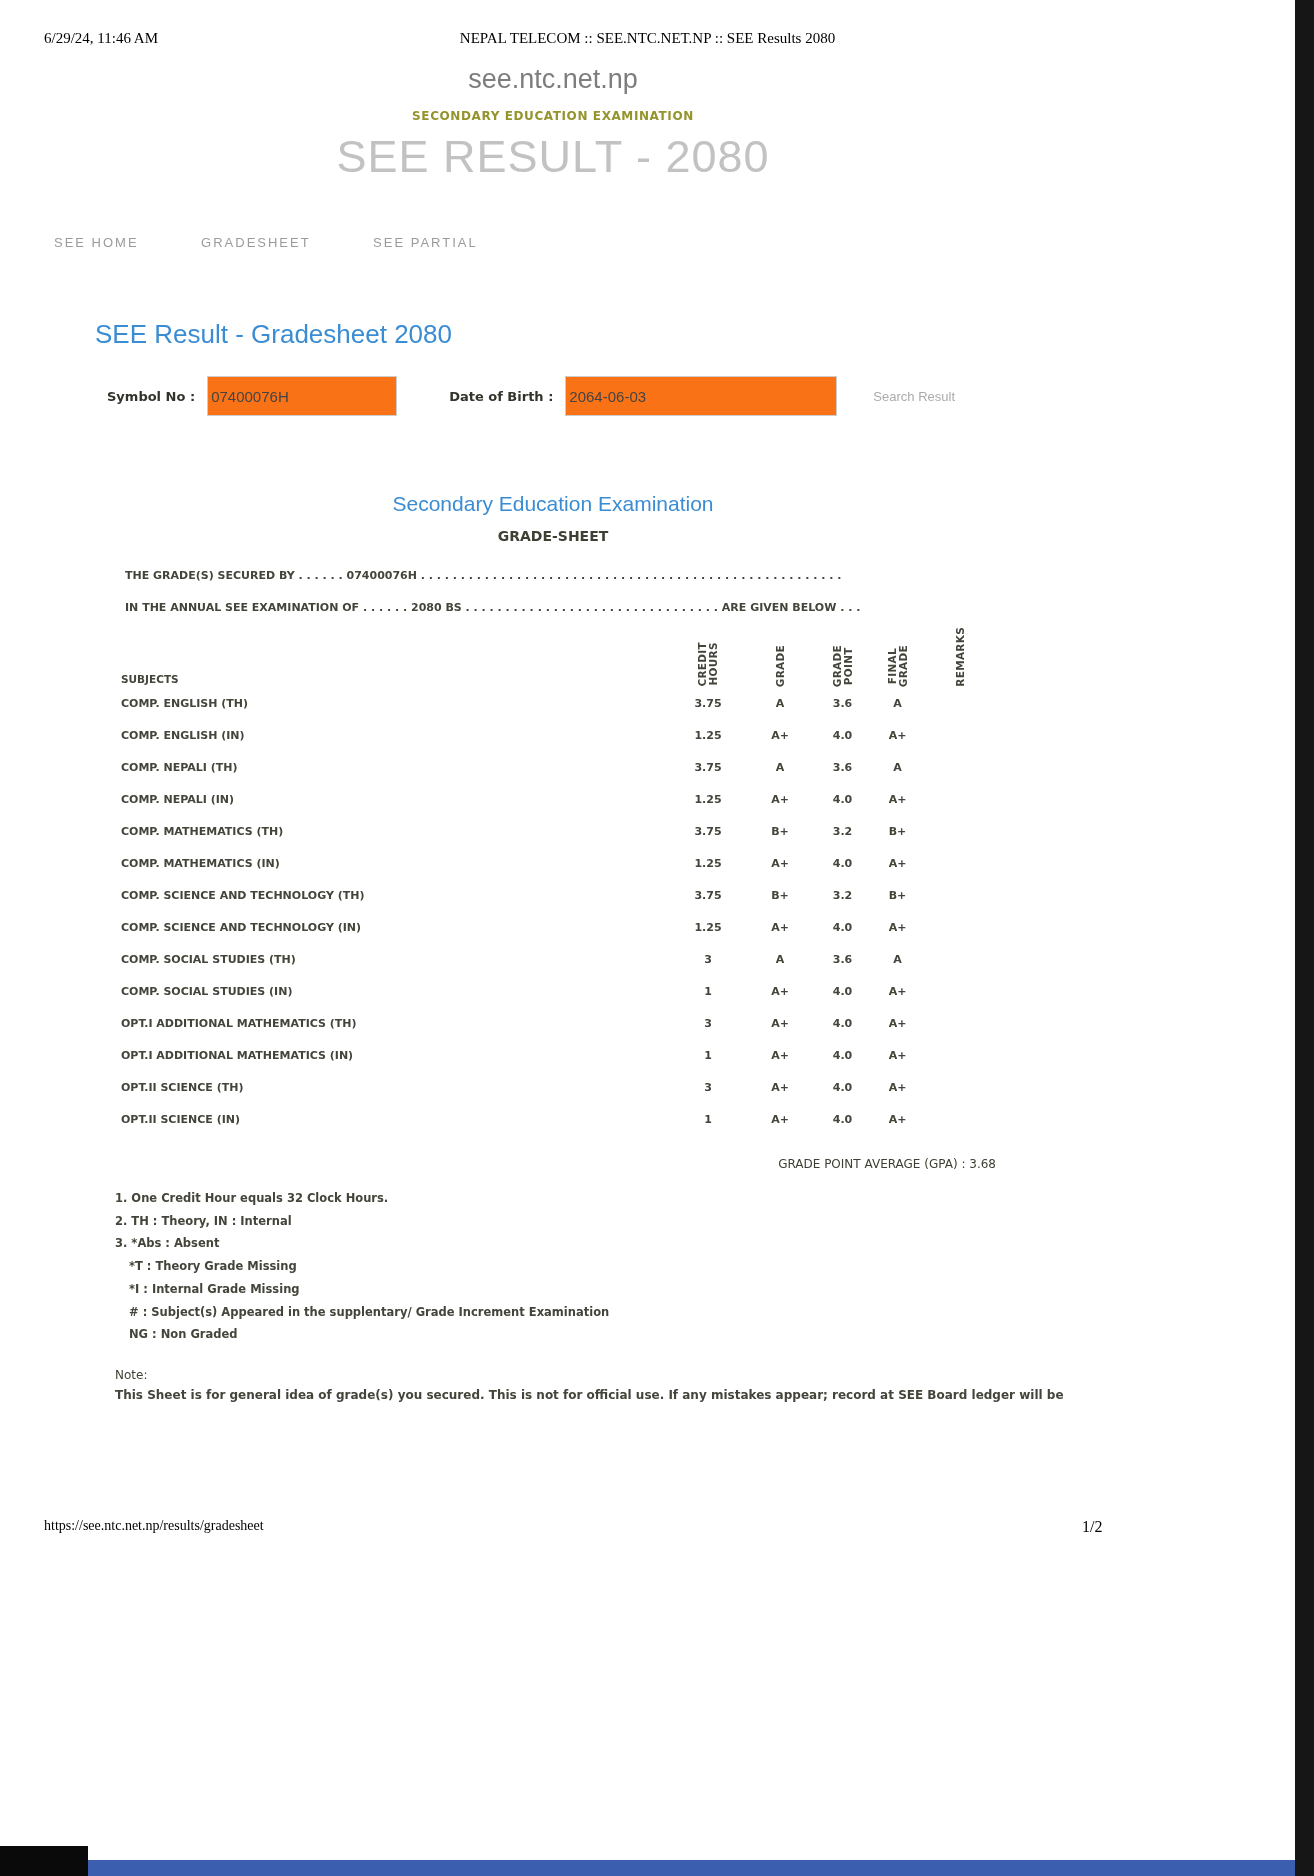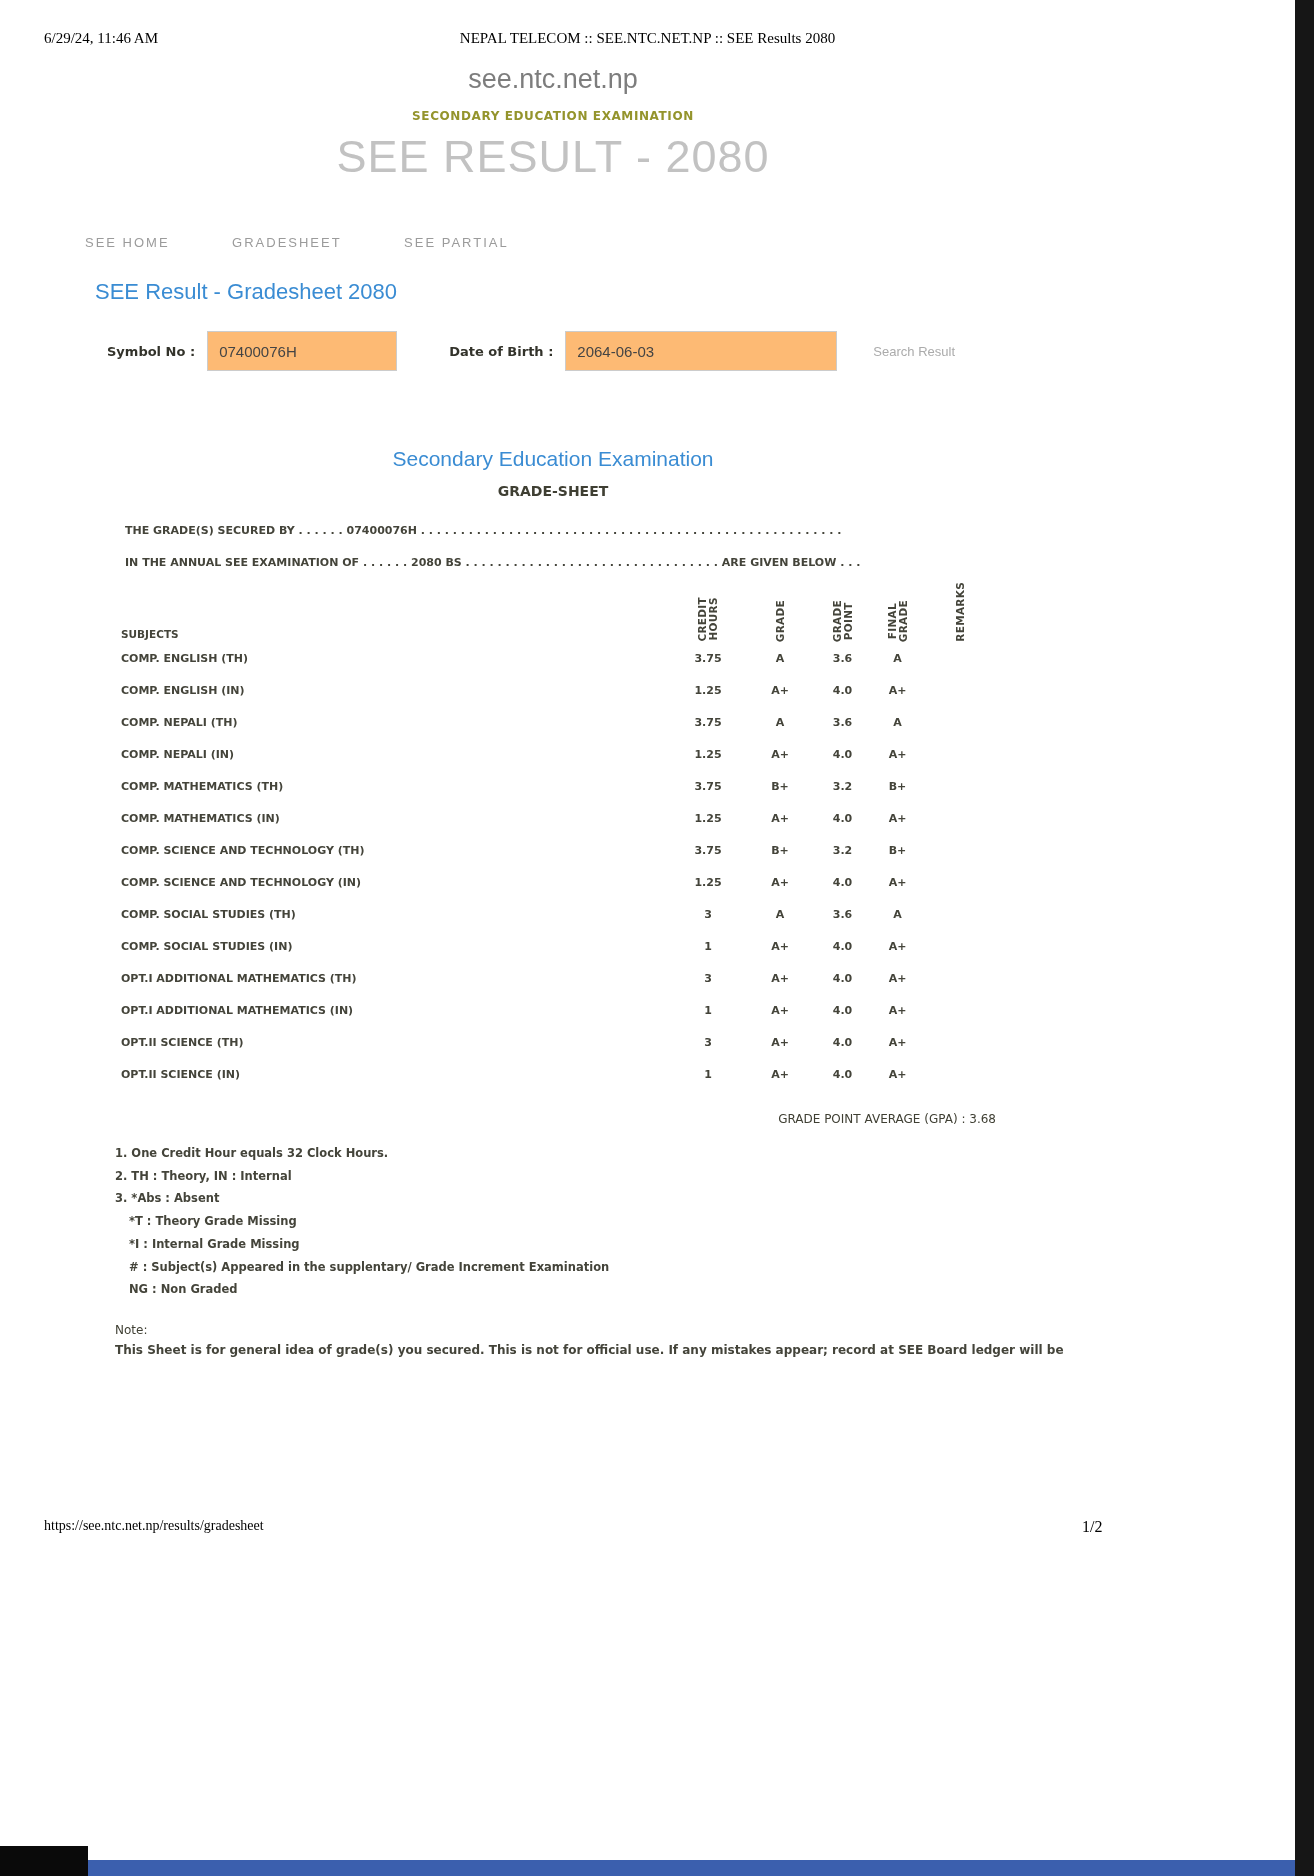--- a/index.html
+++ b/index.html
@@ -26,31 +26,31 @@
   .bar-bottom-blue { position: absolute; left: 0; right: 0; bottom: 0; height: 16px; background: #3b5fae; z-index: 40; }
   .block-bottom-black { position: absolute; left: 0; bottom: 0; width: 88px; height: 30px; background: #0a0a0a; z-index: 45; }
 
   
   .content { position: absolute; top: 0; left: 0; width: 1106px; }
 
   .site-domain { margin-top: 64px; text-align: center; font-family: "Liberation Sans", sans-serif; font-size: 27px; color: #7d7d7d; }
   .site-subtitle { margin-top: 14px; text-align: center; font-size: 12px; font-weight: bold; letter-spacing: 0.6px; color: #94942c; }
   .site-banner { margin-top: 8px; text-align: center; font-family: "Liberation Sans", sans-serif; font-size: 45px; letter-spacing: 1px; color: #c2c2c2; }
 
-  .nav-row { margin-top: 50px; padding-left: 85px; font-family: "Liberation Sans", sans-serif; }
+  .nav-row { margin-top: 50px; padding-left: 54px; font-family: "Liberation Sans", sans-serif; }
   .nav-link { display: inline-block; font-size: 13px; letter-spacing: 2px; color: #9b9b9b; margin-right: 58px; cursor: pointer; }
 
-  .result-heading { margin-top: 28px; margin-left: 95px; font-family: "Liberation Sans", sans-serif; font-size: 22px; color: #3a8cd3; }
+  .result-heading { margin-top: 68px; margin-left: 95px; font-family: "Liberation Sans", sans-serif; font-size: 26px; color: #3a8cd3; }
 
   .search-form { margin-top: 26px; margin-left: 107px; display: flex; align-items: center; }
   .form-label { font-size: 13px; font-weight: bold; color: #33332b; }
   .form-input {
-    height: 40px; border: 1px solid #cccccc; background: #fdba74;
+    height: 40px; border: 1px solid #cccccc; background: #f97316;
     font-family: "Liberation Sans", sans-serif; font-size: 15px; color: #444;
-    padding-left: 11px; margin-left: 12px; outline: none;
+    padding-left: 3px; margin-left: 12px; outline: none;
   }
   .input-symbol { width: 190px; }
   .label-dob { margin-left: 52px; }
   .input-dob { width: 272px; }
   .search-btn { margin-left: 36px; font-family: "Liberation Sans", sans-serif; font-size: 13px; color: #ababab; background: none; border: none; cursor: pointer; }
 
   .gs-title { margin-top: 76px; text-align: center; font-family: "Liberation Sans", sans-serif; font-size: 21px; color: #3a8cd3; }
   .gs-subtitle { margin-top: 12px; text-align: center; font-size: 14px; font-weight: bold; color: #3f3f33; }
 
   .gs-lines { margin-top: 16px; margin-left: 125px; }

